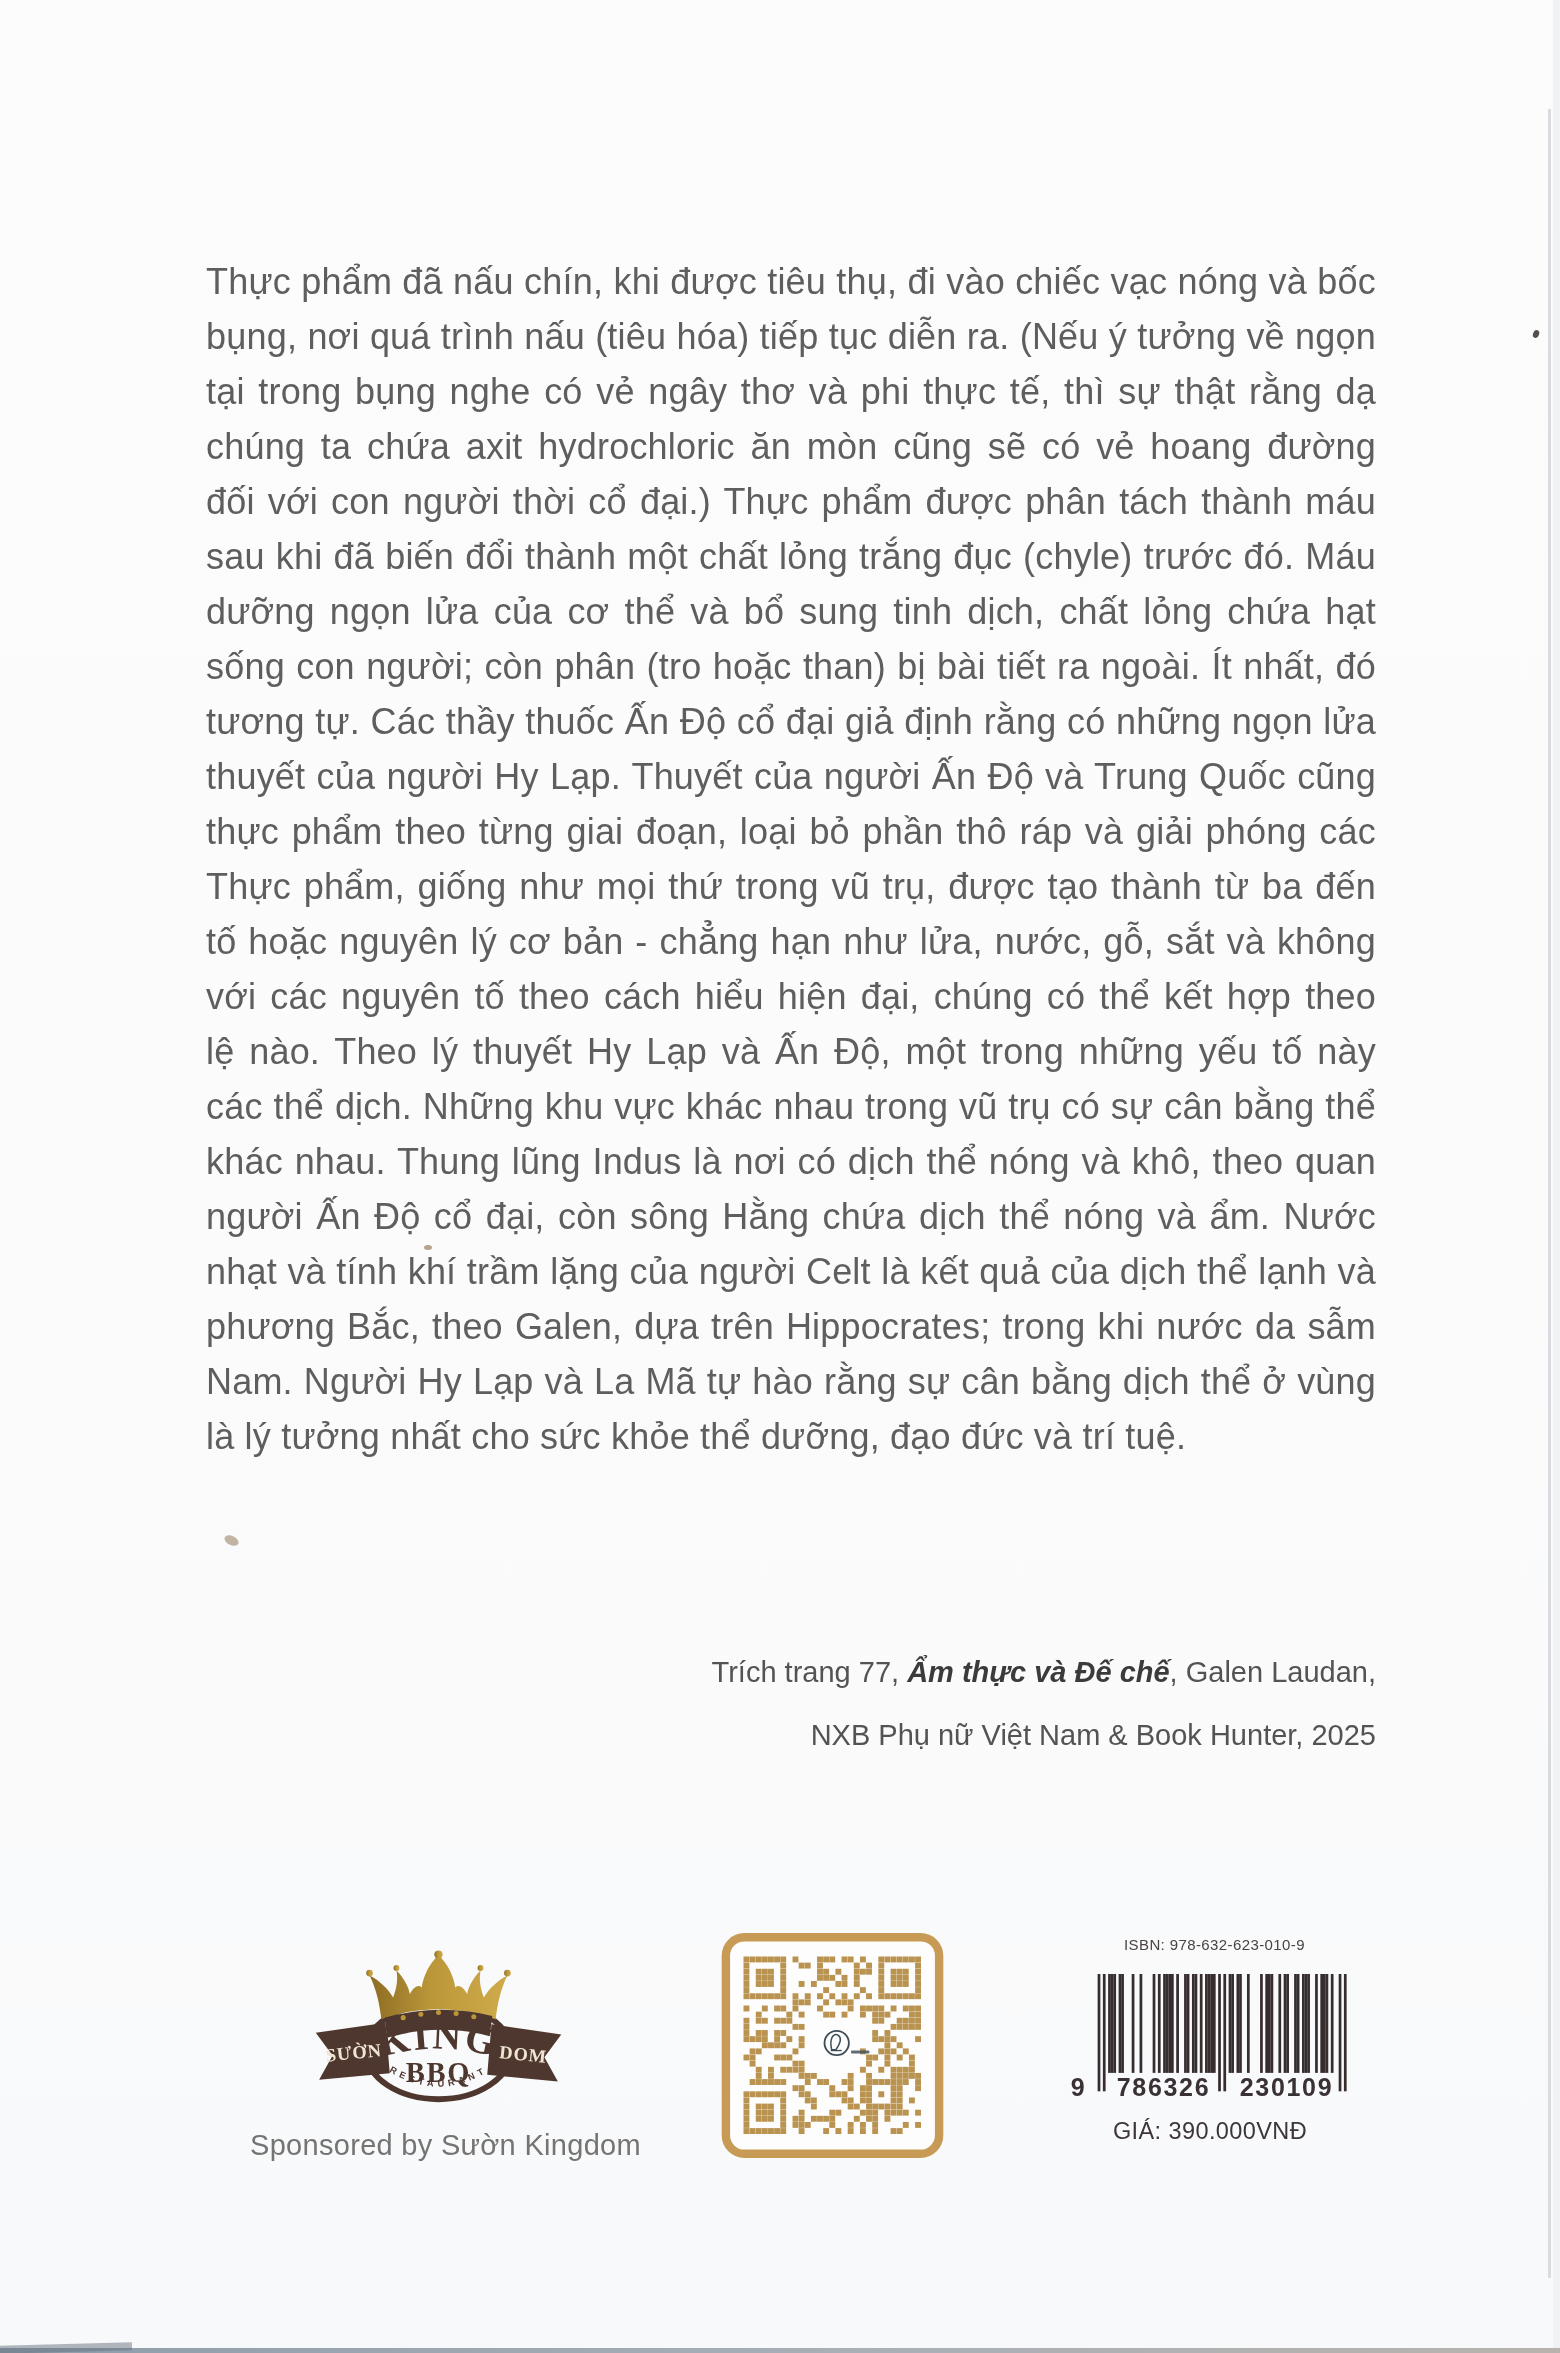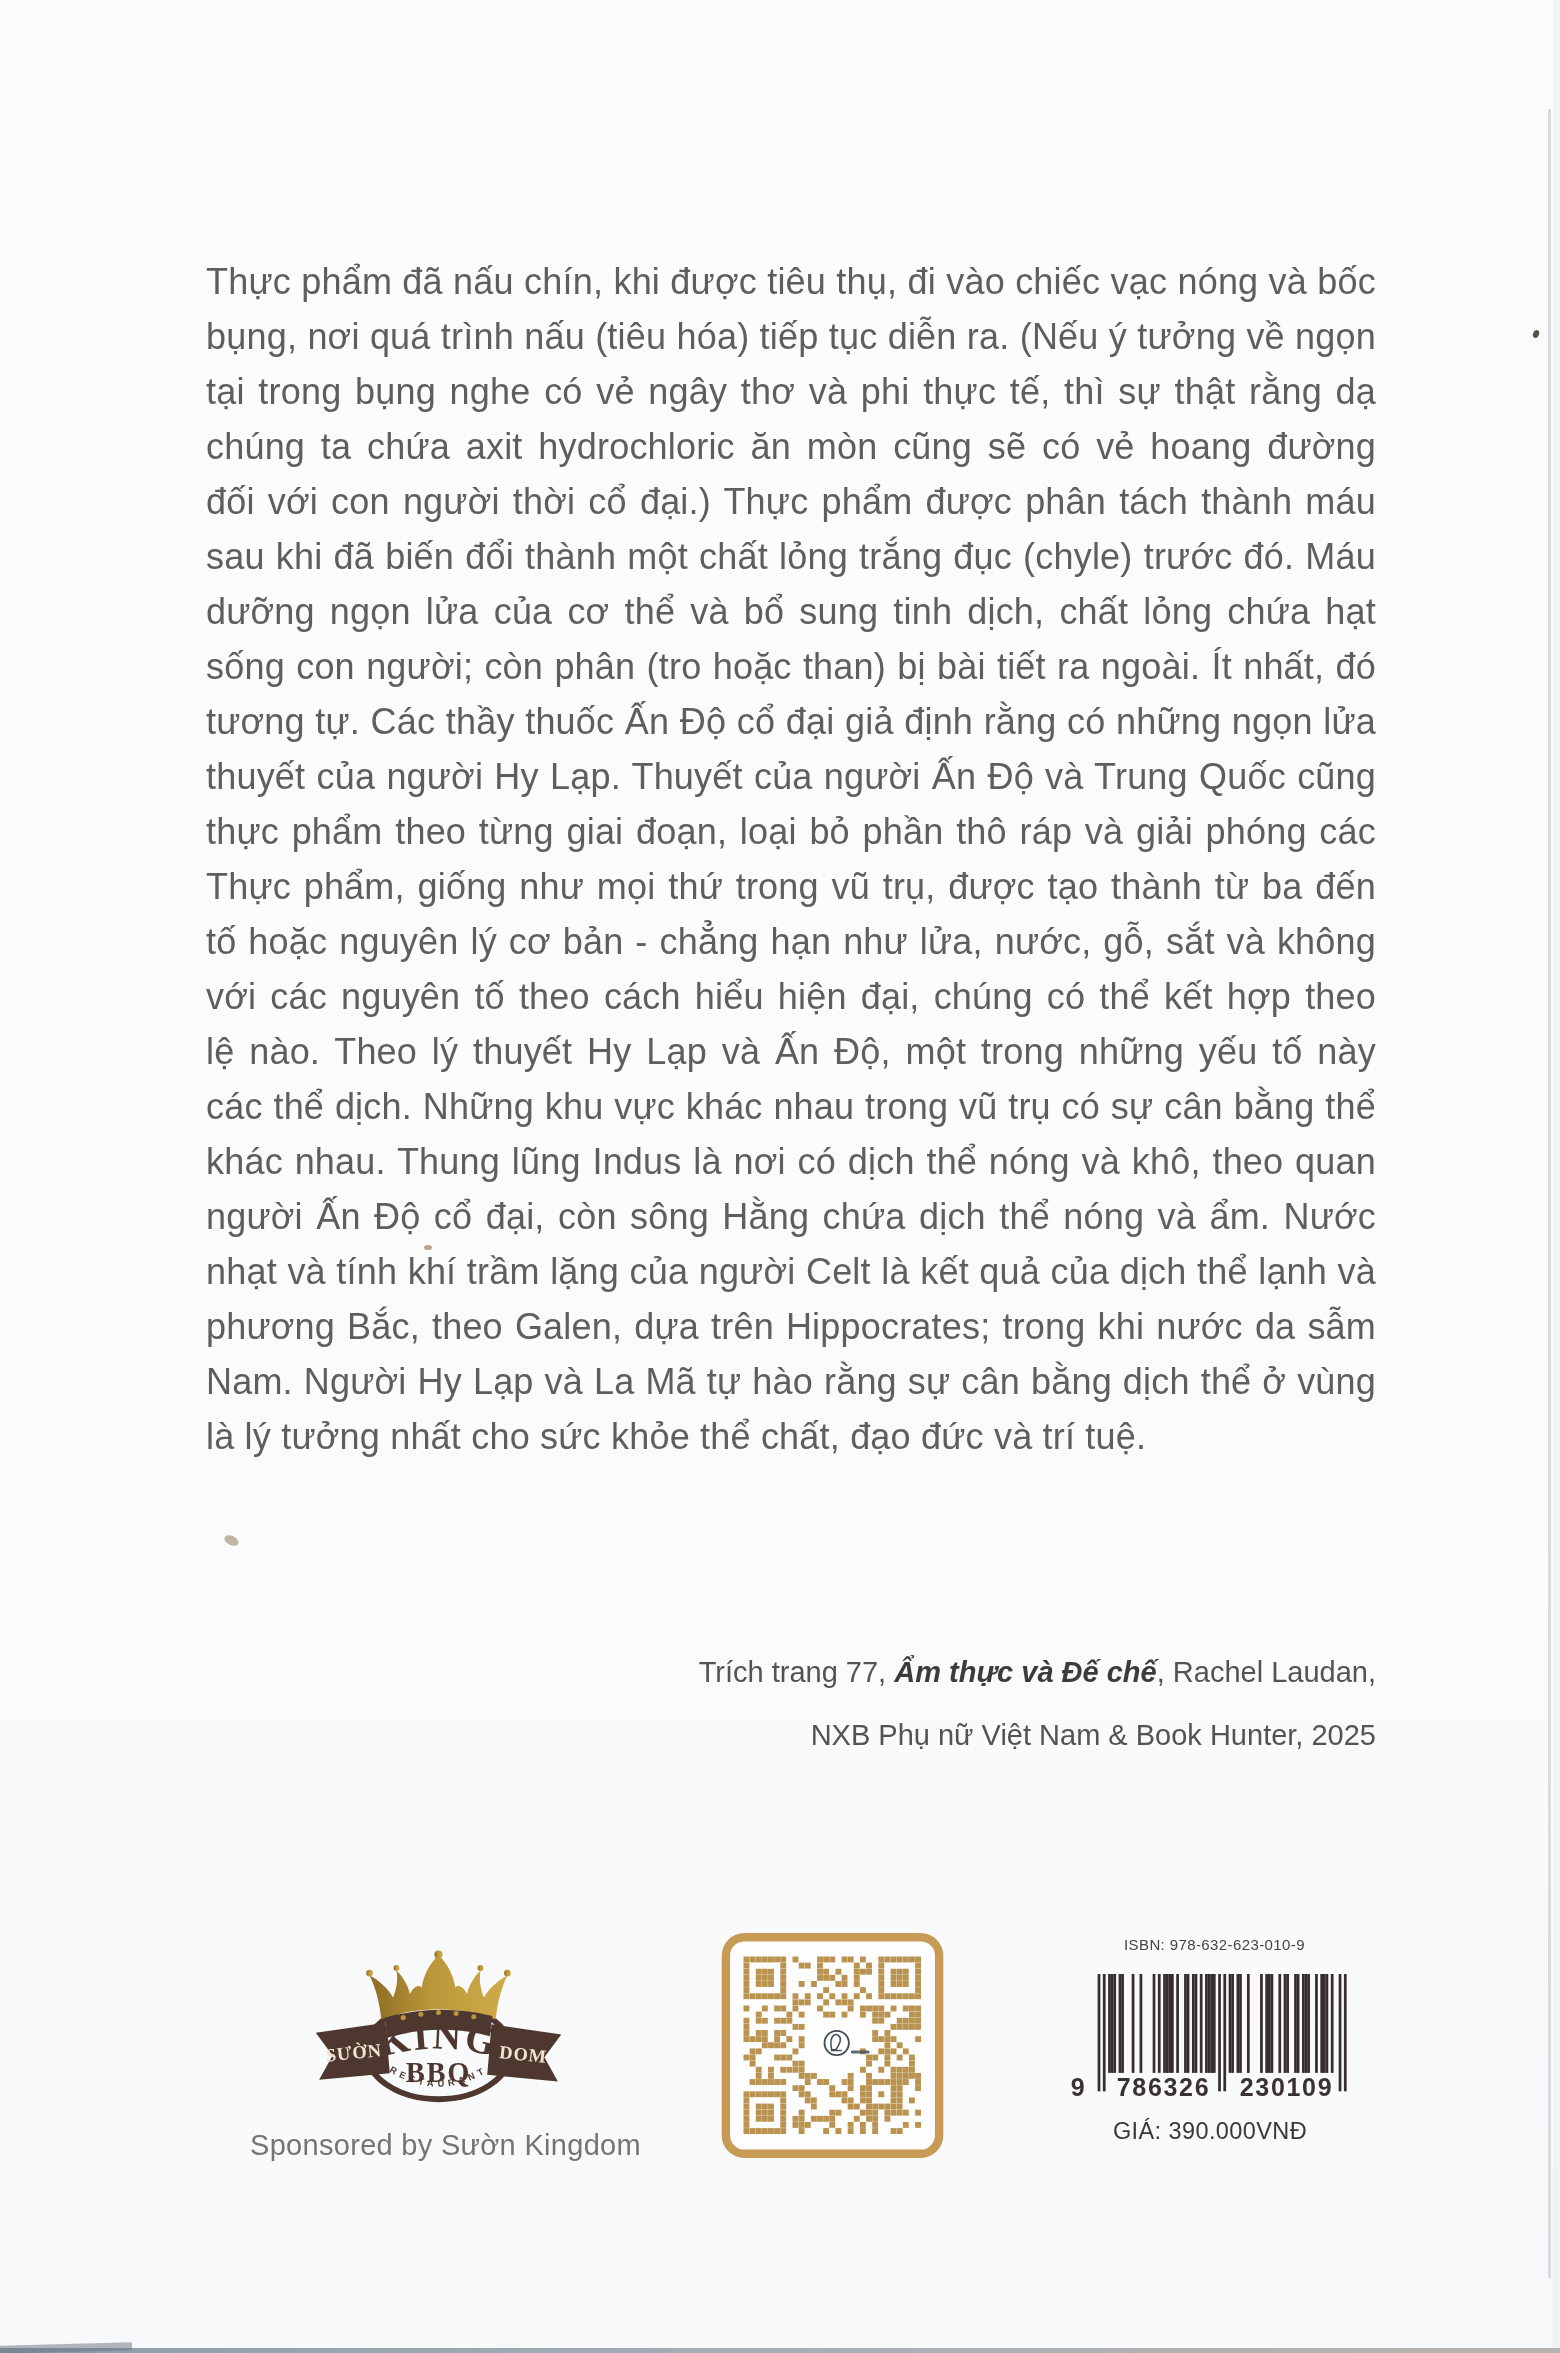--- a/index.html
+++ b/index.html
@@ -77,25 +77,25 @@
       <div class="line">Thực phẩm, giống như mọi thứ trong vũ trụ, được tạo thành từ ba đến năm yếu</div>
       <div class="line">tố hoặc nguyên lý cơ bản - chẳng hạn như lửa, nước, gỗ, sắt và không khí - khác</div>
       <div class="line">với các nguyên tố theo cách hiểu hiện đại, chúng có thể kết hợp theo bất kỳ tỷ</div>
       <div class="line">lệ nào. Theo lý thuyết Hy Lạp và Ấn Độ, một trong những yếu tố này chiếm ưu</div>
       <div class="line">các thể dịch. Những khu vực khác nhau trong vũ trụ có sự cân bằng thể dịch</div>
       <div class="line">khác nhau. Thung lũng Indus là nơi có dịch thể nóng và khô, theo quan niệm của</div>
       <div class="line">người Ấn Độ cổ đại, còn sông Hằng chứa dịch thể nóng và ẩm. Nước da nhợt</div>
       <div class="line">nhạt và tính khí trầm lặng của người Celt là kết quả của dịch thể lạnh và ẩm của</div>
       <div class="line">phương Bắc, theo Galen, dựa trên Hippocrates; trong khi nước da sẫm màu và</div>
       <div class="line">Nam. Người Hy Lạp và La Mã tự hào rằng sự cân bằng dịch thể ở vùng đất của họ</div>
-      <div class="line">là lý tưởng nhất cho sức khỏe thể chất, đạo đức và trí tuệ.</div>
+      <div class="line">là lý tưởng nhất cho sức khỏe thể dưỡng, đạo đức và trí tuệ.</div>
     </div>
 
   <div class="attribution">
-    <div><span>Trích trang 77, </span><span class="book-title">Ẩm thực và Đế chế</span><span>, Rachel Laudan,</span></div>
+    <div><span>Trích trang 77, </span><span class="book-title">Ẩm thực và Đế chế</span><span>, Galen Laudan,</span></div>
     <div>NXB Phụ nữ Việt Nam &amp; Book Hunter, 2025</div>
   </div>
 
   <svg class="logo-svg" width="269" height="185" viewBox="0 0 320 220">
     <defs>
       <linearGradient id="goldgrad" x1="0" y1="0" x2="1" y2="0">
         <stop offset="0%" style="stop-color:var(--crown-gold-dark,#8c6c24)"></stop>
         <stop offset="45%" style="stop-color:var(--crown-gold,#bb9739)"></stop>
         <stop offset="100%" style="stop-color:var(--crown-gold-light,#d0ab4b)"></stop>
       </linearGradient>

